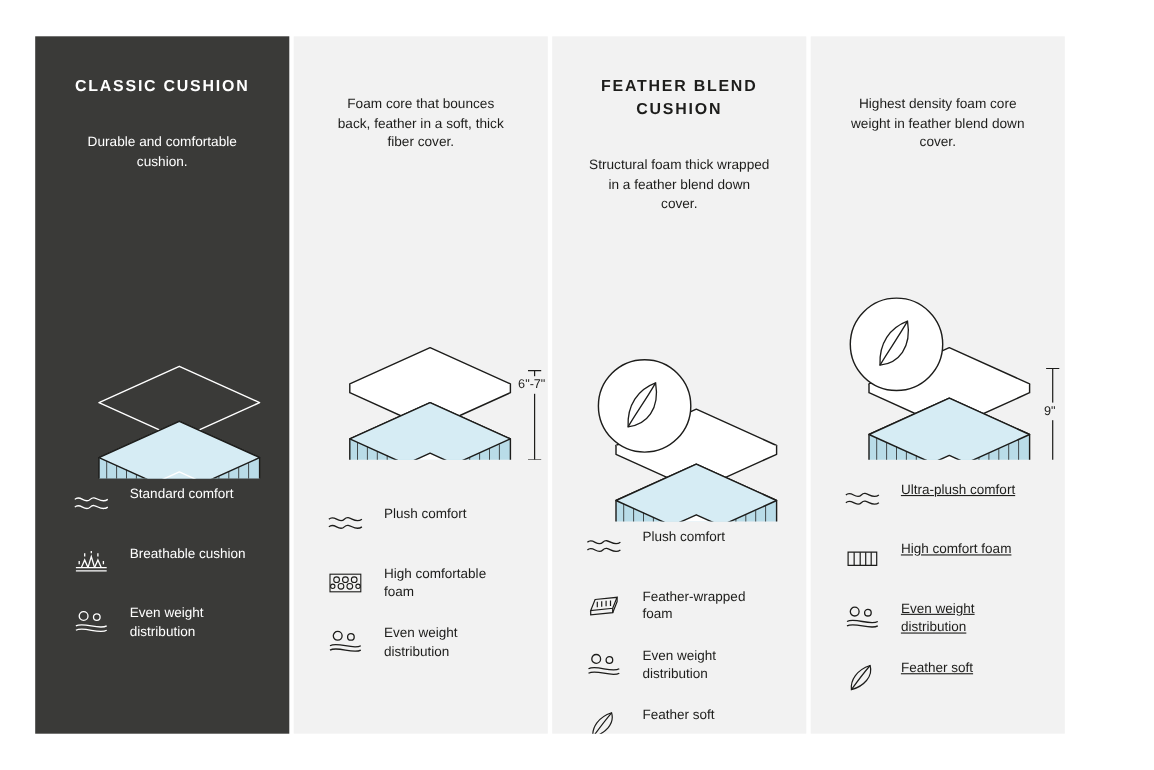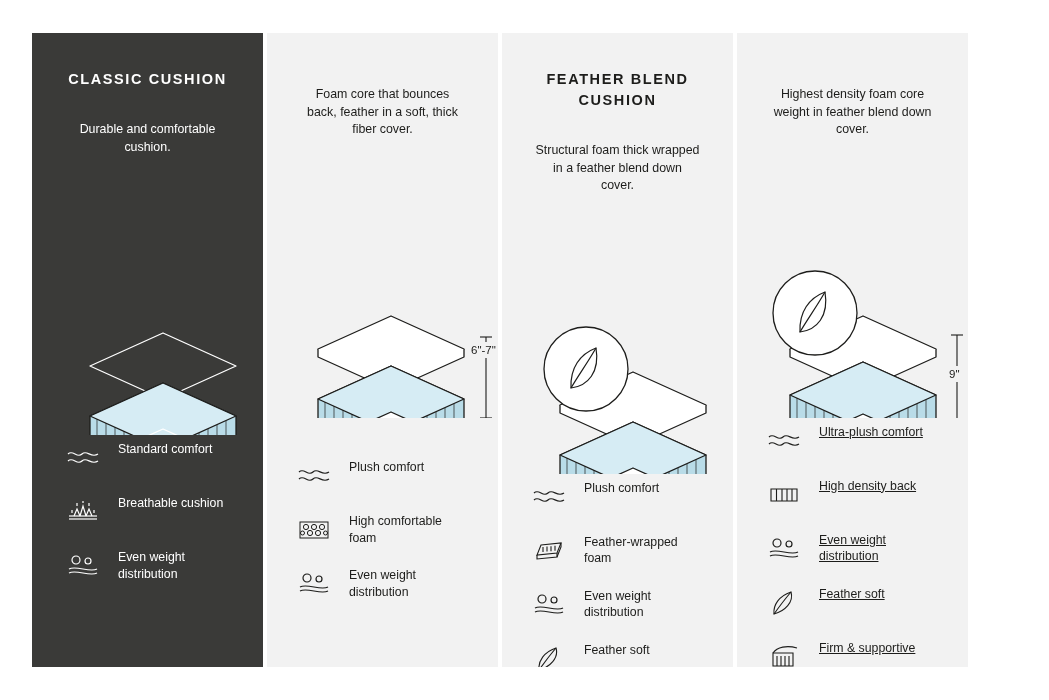--- a/index.html
+++ b/index.html
@@ -410,21 +410,21 @@
         </span>
         <span class="feat-label">Ultra-plush comfort</span>
       </div>
       <div class="feature">
         <span class="feat-icon">
           <svg width="34" height="24" viewBox="0 0 34 24" fill="none" stroke="#1d1d1b" stroke-width="1.1">
             <path d="M4 6 L30 6 L30 18 L4 18 Z"></path>
             <path d="M9.5 6 L9.5 18 M15 6 L15 18 M20 6 L20 18 M25 6 L25 18"></path>
           </svg>
         </span>
-        <span class="feat-label">High density back</span>
+        <span class="feat-label">High comfort foam</span>
       </div>
       <div class="feature">
         <span class="feat-icon">
           <svg width="34" height="24" viewBox="0 0 34 24" fill="none" stroke="#1d1d1b" stroke-width="1.2">
             <circle cx="10" cy="6" r="4"></circle>
             <circle cx="22" cy="7" r="3"></circle>
             <path d="M3 15 C10 11, 24 19, 31 15"></path>
             <path d="M3 19 C10 15, 24 23, 31 19"></path>
           </svg>
         </span>
@@ -432,26 +432,16 @@
       </div>
       <div class="feature">
         <span class="feat-icon">
           <svg width="30" height="28" viewBox="0 0 30 28" fill="none" stroke="#1d1d1b" stroke-width="1.1">
             <path d="M22 3 C10 7, 4 16, 5 25 C16 22, 25 13, 22 3 Z"></path>
             <path d="M5 25 C10 18, 16 10, 22 3"></path>
           </svg>
         </span>
         <span class="feat-label">Feather soft</span>
       </div>
-      <div class="feature">
-        <span class="feat-icon">
-          <svg width="34" height="26" viewBox="0 0 34 26" fill="none" stroke="#1d1d1b" stroke-width="1.1">
-            <path d="M6 9 L26 9 L26 22 L6 22 Z"></path>
-            <path d="M6 9 C10 3, 20 1, 30 4"></path>
-            <path d="M10 12 L10 22 M14 12 L14 22 M18 12 L18 22 M22 12 L22 22"></path>
-          </svg>
-        </span>
-        <span class="feat-label">Firm &amp; supportive</span>
-      </div>
     </div>
   </div>
 
 </div>
 
 </body></html>

